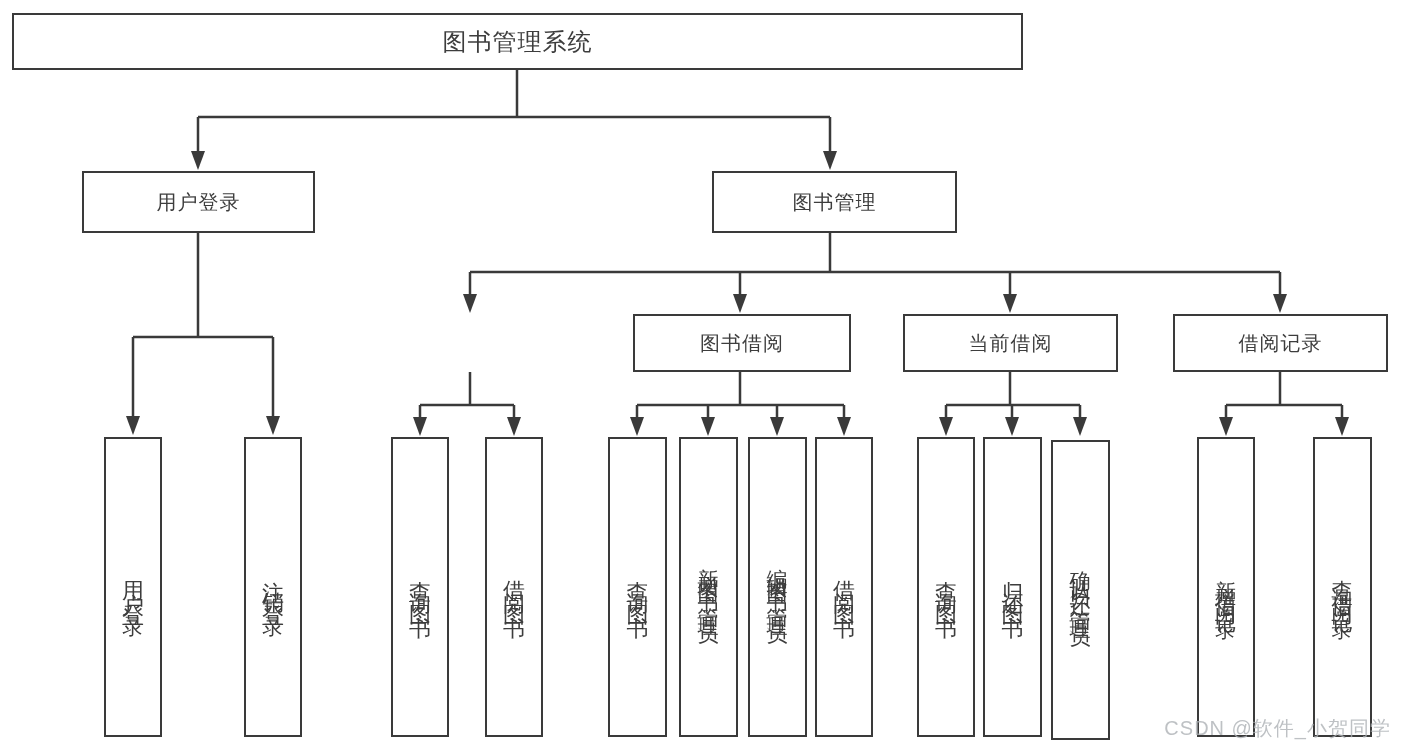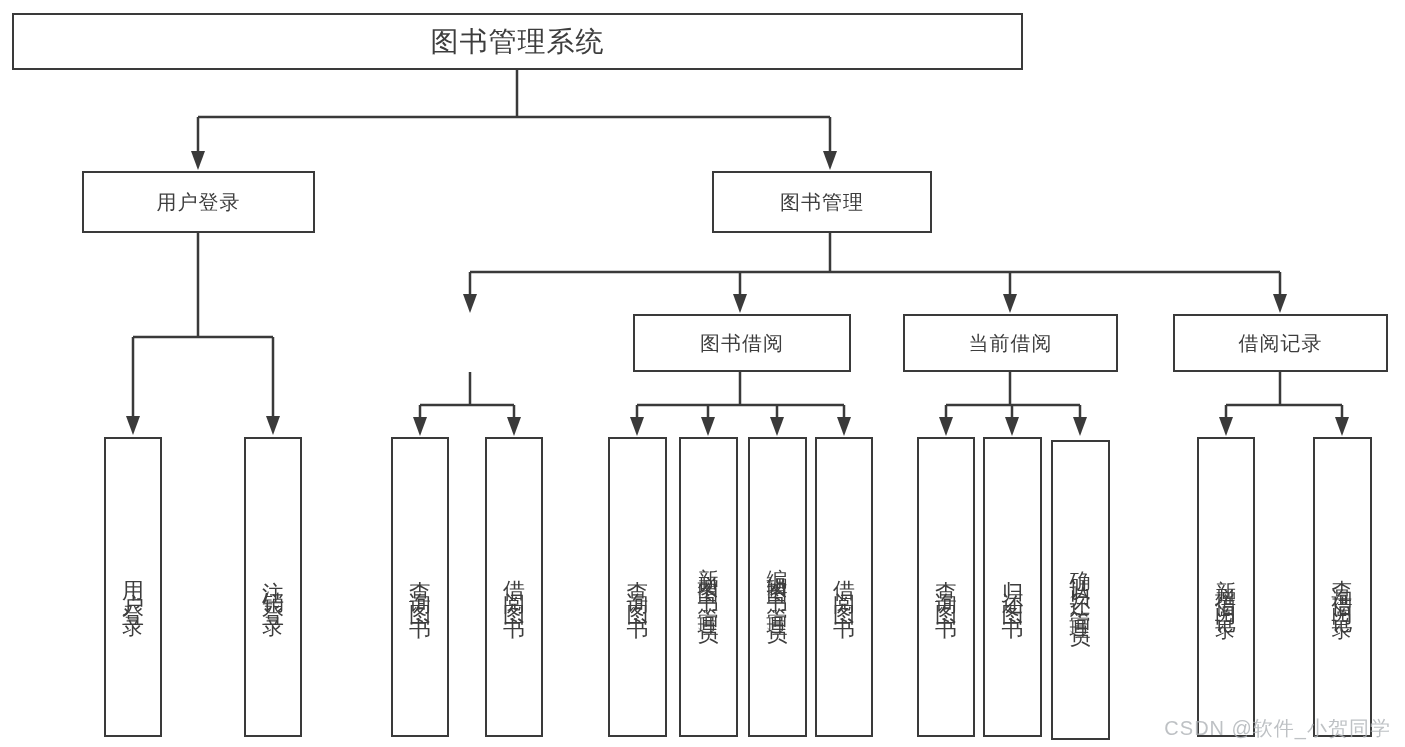--- a/index.html
+++ b/index.html
@@ -28,21 +28,21 @@
     background: #ffffff;
     color: #3d3d3d;
     display: flex;
     align-items: center;
     justify-content: center;
     z-index: 1;
     font-size: 20px;
     letter-spacing: 1px;
     white-space: nowrap;
   }
-  .node.root   { font-size: 28px; }
+  .node.root   { font-size: 24px; }
   .leaf {
     writing-mode: vertical-rl;
     text-orientation: mixed;
     font-size: 22px;
     letter-spacing: 12px;
     white-space: normal;
     line-height: 1;
   }
   .leaf.long { letter-spacing: 8px; font-size: 21px; }
   .watermark {
@@ -98,21 +98,21 @@
       <polygon points="1012,436 1005,417 1019,417"></polygon>
       <polygon points="1080,436 1073,417 1087,417"></polygon>
       <polygon points="1226,436 1219,417 1233,417"></polygon>
       <polygon points="1342,436 1335,417 1349,417"></polygon>
     </g>
   </svg>
 
   <div class="node root" style="left:12px; top:13px; width:1011px; height:57px;">图书管理系统</div>
 
   <div class="node" style="left:82px; top:171px; width:233px; height:62px;">用户登录</div>
-  <div class="node" style="left:712px; top:171px; width:220px; height:62px;">图书管理</div>
+  <div class="node" style="left:712px; top:171px; width:245px; height:62px;">图书管理</div>
 
   <div class="node" style="left:633px; top:314px; width:218px; height:58px;">图书借阅</div>
   <div class="node" style="left:903px; top:314px; width:215px; height:58px;text-align:right;">当前借阅</div>
   <div class="node" style="left:1173px; top:314px; width:215px; height:58px;">借阅记录</div>
 
   <div class="node leaf" style="left:104px; top:437px; width:58px; height:300px;">用户登录</div>
   <div class="node leaf" style="left:244px; top:437px; width:58px; height:300px;">注销登录</div>
 
   <div class="node leaf" style="left:391px; top:437px; width:58px; height:300px;">查询图书</div>
   <div class="node leaf" style="left:485px; top:437px; width:58px; height:300px;">借阅图书</div>

